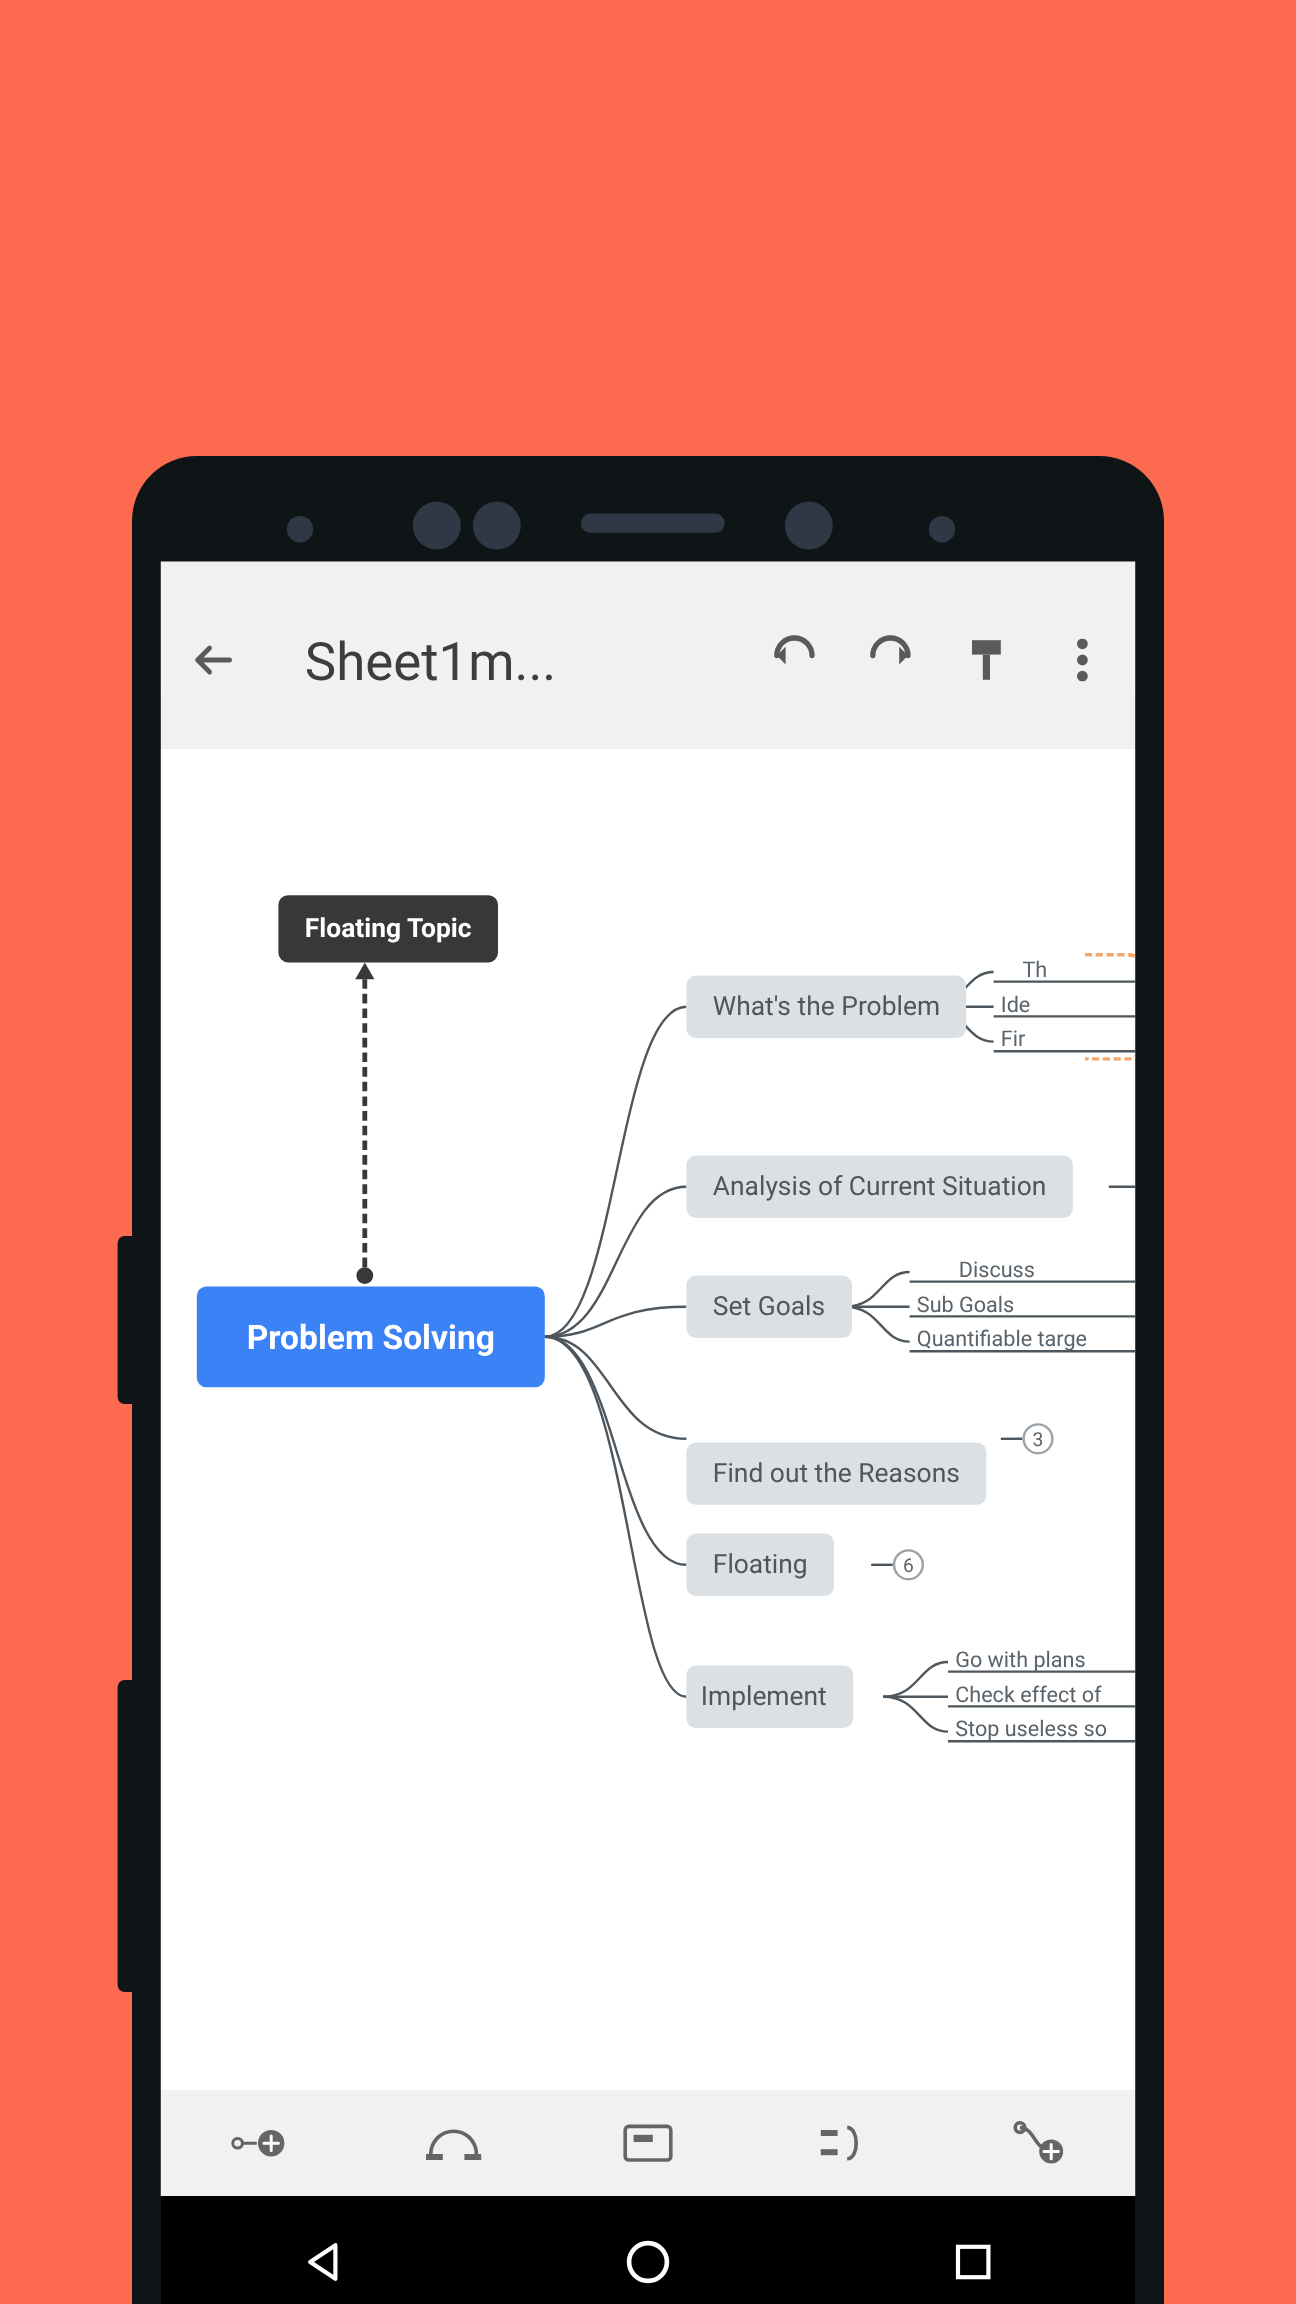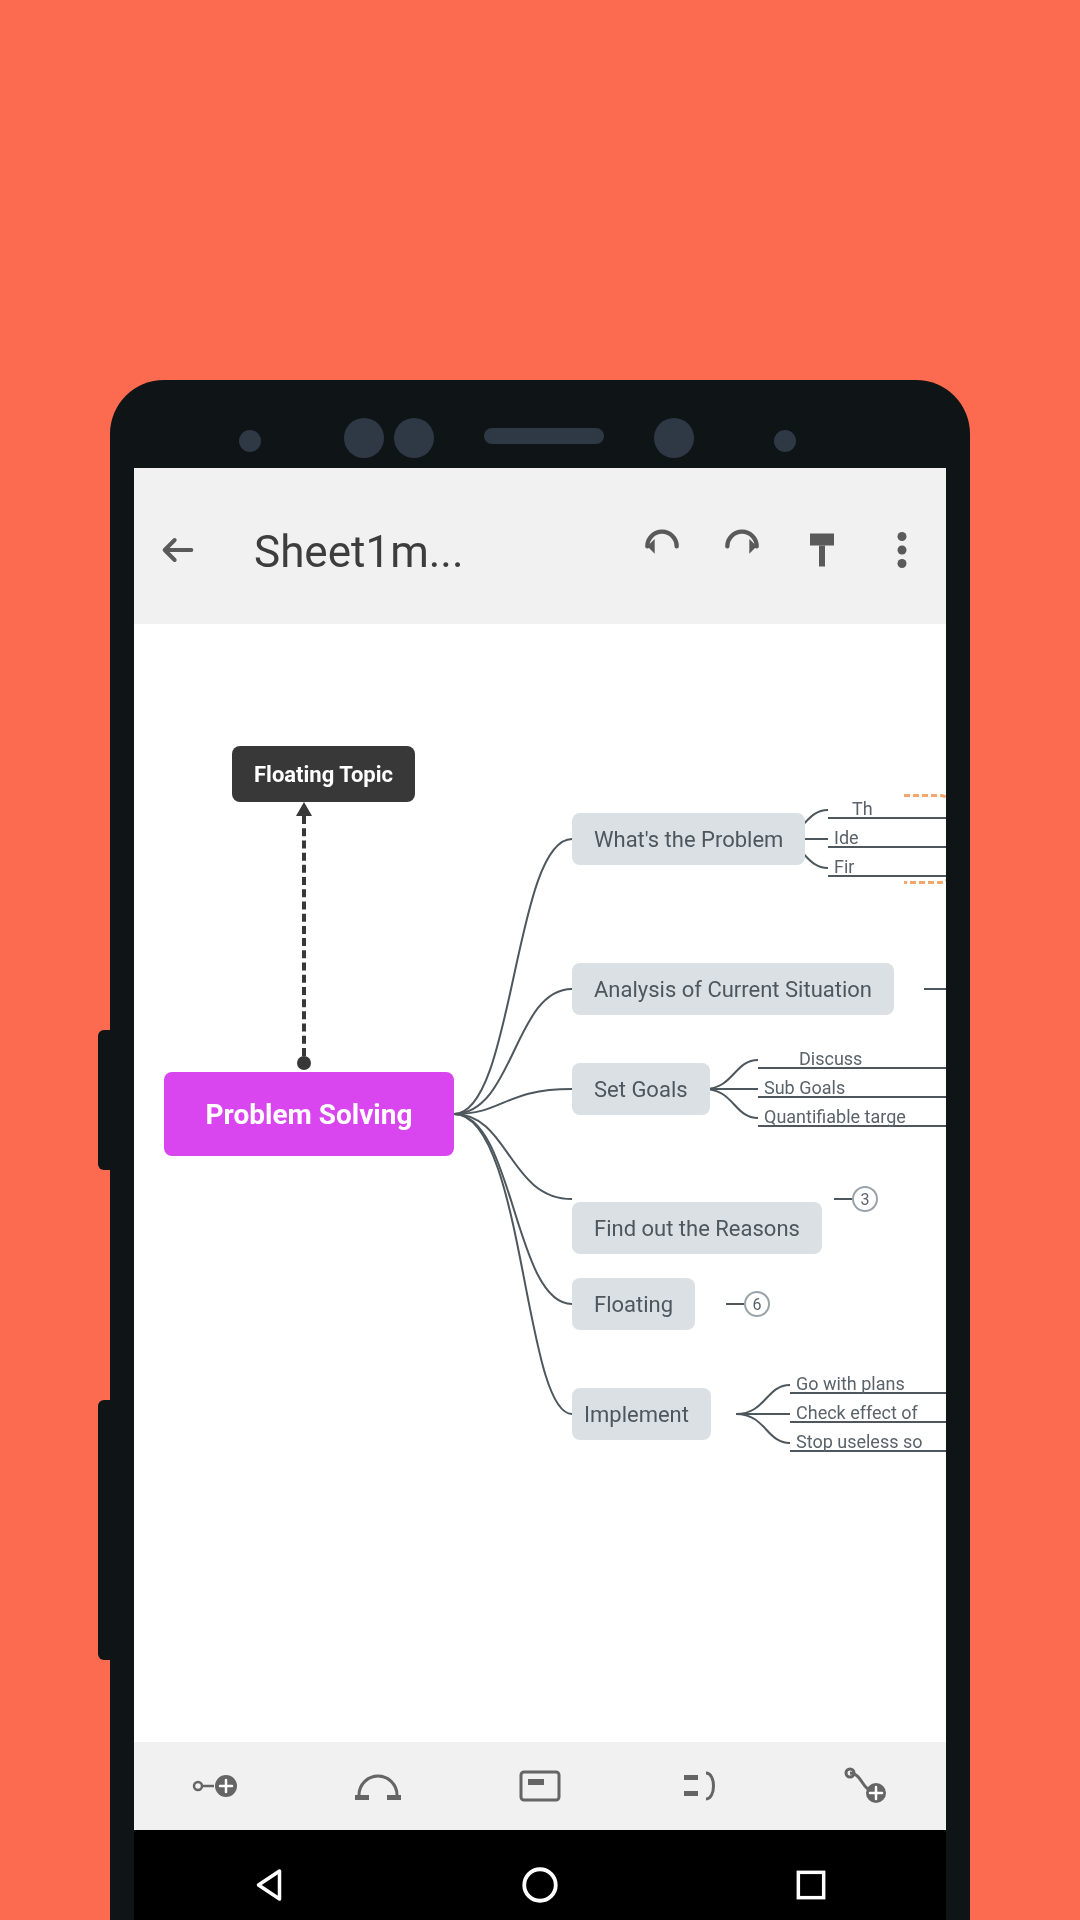--- a/index.html
+++ b/index.html
@@ -88,21 +88,21 @@
   .node {
     position: absolute;
     border-radius: 8px;
     display: flex;
     align-items: center;
     justify-content: center;
     padding: 0 22px;
     white-space: nowrap;
   }
   .node.root {
-    background: #d946ef;
+    background: #3b82f6;
     color: #fff;
     font-size: 28px;
     font-weight: 700;
     height: 84px;
   }
   .node.float {
     background: #383838;
     color: #fff;
     font-size: 22px;
     font-weight: 700;

